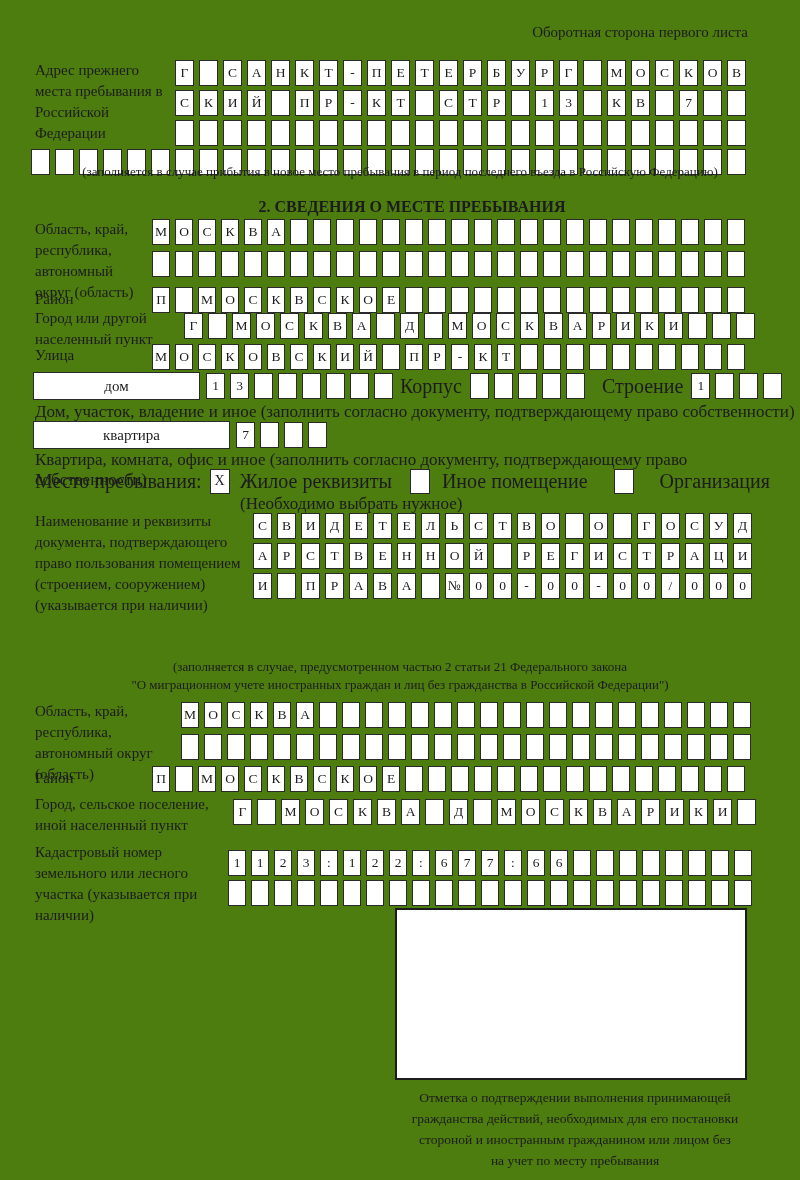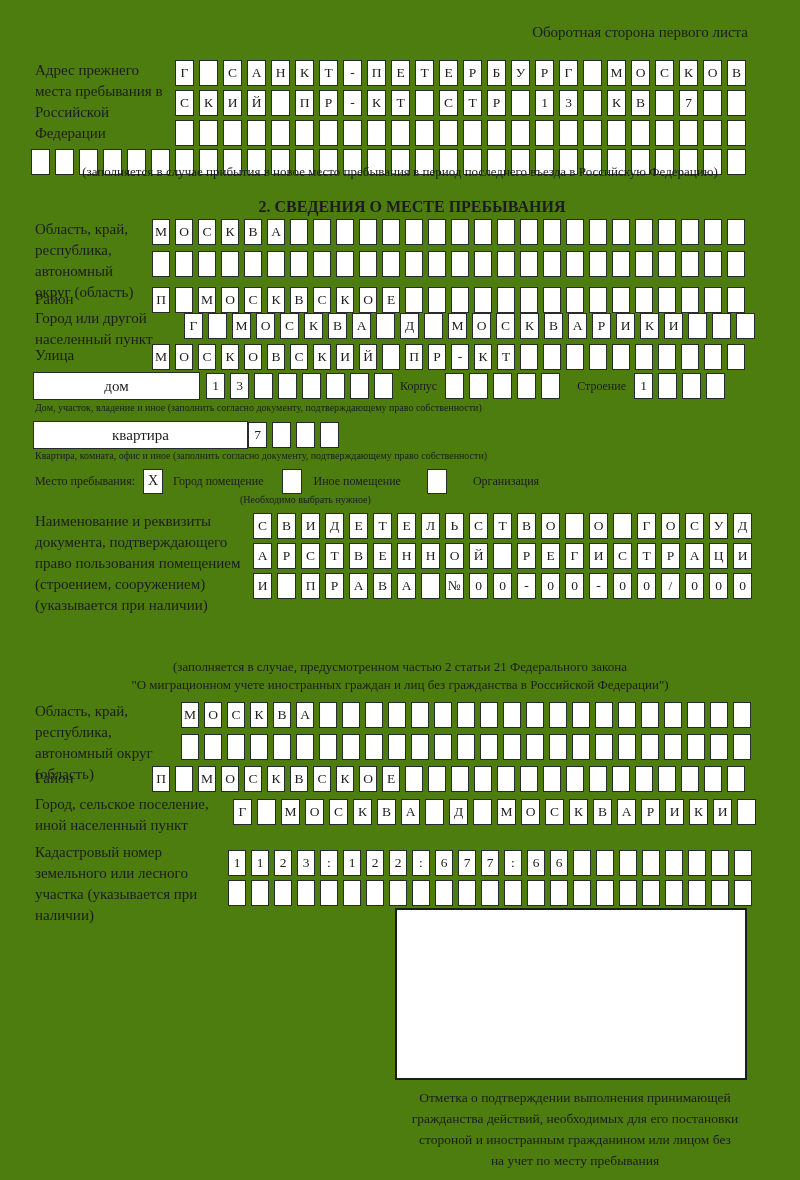--- a/index.html
+++ b/index.html
@@ -1,33 +1,33 @@
 <!DOCTYPE html>
 <html><head>
 <meta charset="utf-8">
 <style>
   html,body{margin:0;padding:0;background:#fff;}
   body{font-family:"Liberation Serif","DejaVu Serif",serif;color:#1c1c1c;}
   .page{position:relative;width:800px;height:1180px;background:#4d7c0f;overflow:hidden;}
   .abs{position:absolute;}
   .lbl{font-size:15px;line-height:21px;}
   .cap{font-size:13px;}
-  .cap2{font-size:10px;}
+  .cap2{font-size:17px;}
   .title{font-weight:bold;font-size:16px;text-align:center;width:800px;left:0;}
   .center{text-align:center;width:800px;left:0;}
   .row{display:flex;}
   .cell{box-sizing:border-box;height:26px;border:1.5px solid #2a2a2a;margin-right:5px;
         display:flex;align-items:center;justify-content:center;font-size:13.5px;background:#fff;}
   .p24 .cell{width:19px;}
   .p23 .cell{width:18px;}
   .widebox{box-sizing:border-box;border:1.6px solid #2a2a2a;height:28px;display:flex;
            align-items:center;justify-content:center;font-size:15px;background:#fff;}
   .cb{box-sizing:border-box;width:20px;height:25px;border:1.6px solid #2a2a2a;
       display:inline-flex;align-items:center;justify-content:center;font-size:14px;background:#fff;}
-  .inline-lbl{font-size:12px;}
+  .inline-lbl{font-size:20px;}
   .bigbox{box-sizing:border-box;border:2px solid #1c1c1c;background:#fff;}
   .hrow{display:flex;align-items:center;}
 </style>
 </head>
 <body>
 
 <div class="page">
 
   <div class="abs lbl" style="top:22px;left:0;width:748px;text-align:right;">Оборотная сторона первого листа</div>
 
@@ -316,34 +316,34 @@
     <div class="row p24">
         <span class="cell">1</span>
         <span class="cell"></span>
         <span class="cell"></span>
         <span class="cell"></span>
       </div>
   </div>
   <div class="abs cap2" style="left:35px;top:402px;">Дом, участок, владение и иное (заполнить согласно документу, подтверждающему право собственности)</div>
 
   <div class="abs hrow" style="left:33px;top:421px;">
-    <div class="widebox" style="width:215px;margin-right:0;">квартира</div>
+    <div class="widebox" style="width:197px;margin-right:6px;">квартира</div>
     <div class="row p24">
         <span class="cell">7</span>
         <span class="cell"></span>
         <span class="cell"></span>
         <span class="cell"></span>
       </div>
   </div>
   <div class="abs cap2" style="left:35px;top:450px;">Квартира, комната, офис и иное (заполнить согласно документу, подтверждающему право собственности)</div>
 
   <div class="abs hrow" style="left:35px;top:468px;height:26px;">
     <span class="inline-lbl">Место пребывания:</span>
     <span class="cb" style="margin-left:8px;">X</span>
-    <span class="inline-lbl" style="margin-left:10px;">Город помещение</span>
+    <span class="inline-lbl" style="margin-left:10px;">Жилое реквизиты</span>
     <span class="cb" style="margin-left:18px;"></span>
     <span class="inline-lbl" style="margin-left:12px;">Иное помещение</span>
     <span class="cb" style="margin-left:26px;"></span>
     <span class="inline-lbl" style="margin-left:26px;">Организация</span>
   </div>
   <div class="abs cap2" style="left:240px;top:494px;">(Необходимо выбрать нужное)</div>
 
   <div class="abs lbl" style="left:35px;top:511px;width:218px;">Наименование и реквизиты документа, подтверждающего право пользования помещением (строением, сооружением) (указывается при наличии)</div>
   <div class="abs row p24" style="left:253px;top:513px;">
       <span class="cell">С</span>

